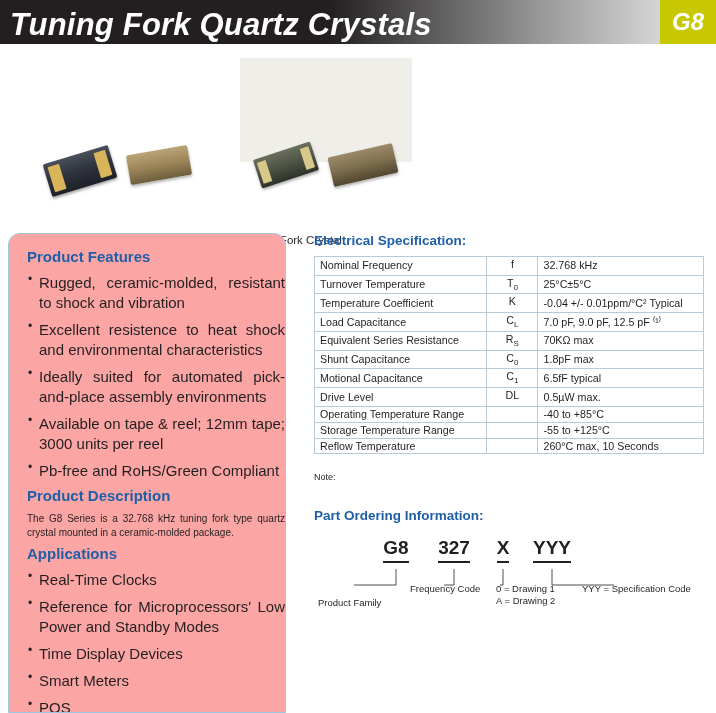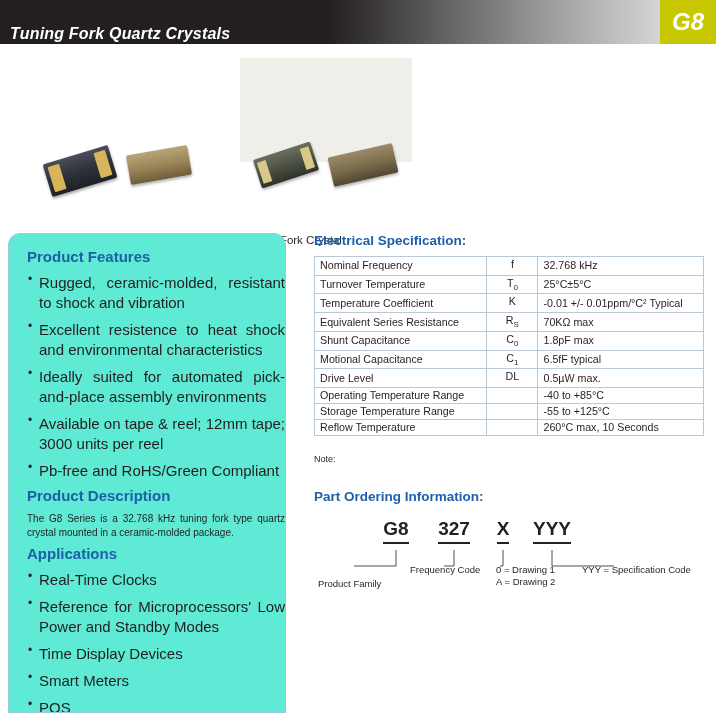--- a/index.html
+++ b/index.html
@@ -20,23 +20,23 @@
   .header {
     position: relative;
     height: 44px;
     width: 716px;
     background: linear-gradient(to right, #231f20 0%, #231f20 46%, #9a9a9a 76%, #f2f2f2 100%);
     overflow: hidden;
   }
   .header-title {
     position: absolute;
     left: 10px;
-    top: 25px;
+    top: 7px;
     color: #ffffff;
-    font-size: 16px;
+    font-size: 31px;
     font-weight: bold;
     font-style: italic;
     letter-spacing: 0.2px;
     white-space: nowrap;
   }
   .header-badge {
     position: absolute;
     right: 0px;
     top: 0px;
     width: 56px;
@@ -122,21 +122,21 @@
     color: #231f20;
   }
 
   
   .left-panel {
     position: absolute;
     left: 8px;
     top: 233px;
     width: 278px;
     height: 480px;
-    background: #5eead4;
+    background: #fca5a5;
     border: 1px solid #9dc6e0;
     border-radius: 12px 12px 0 0;
     box-sizing: border-box;
     padding: 12px 0 0 18px;
     overflow: hidden;
   }
   .panel-head {
     color: #1f5fa8;
     font-size: 15px;
     font-weight: bold;
@@ -308,21 +308,26 @@
         <td class="c3">32.768 kHz</td>
       </tr>
       <tr>
         <td class="c1">Turnover Temperature</td>
         <td class="c2"><span>T</span><sub>0</sub></td>
         <td class="c3">25°C±5°C</td>
       </tr>
       <tr>
         <td class="c1">Temperature Coefficient</td>
         <td class="c2"><span>K</span><sub></sub></td>
-        <td class="c3">-0.01 +/- 0.01ppm/°C² Typical</td>
+        <td class="c3">-0.04 +/- 0.01ppm/°C² Typical</td>
+      </tr>
+      <tr>
+        <td class="c1">Load Capacitance</td>
+        <td class="c2"><span>C</span><sub>L</sub></td>
+        <td class="c3">7.0 pF, 9.0 pF, 12.5 pF ⁽¹⁾</td>
       </tr>
       <tr>
         <td class="c1">Equivalent Series Resistance</td>
         <td class="c2"><span>R</span><sub>S</sub></td>
         <td class="c3">70KΩ max</td>
       </tr>
       <tr>
         <td class="c1">Shunt Capacitance</td>
         <td class="c2"><span>C</span><sub>0</sub></td>
         <td class="c3">1.8pF max</td>

